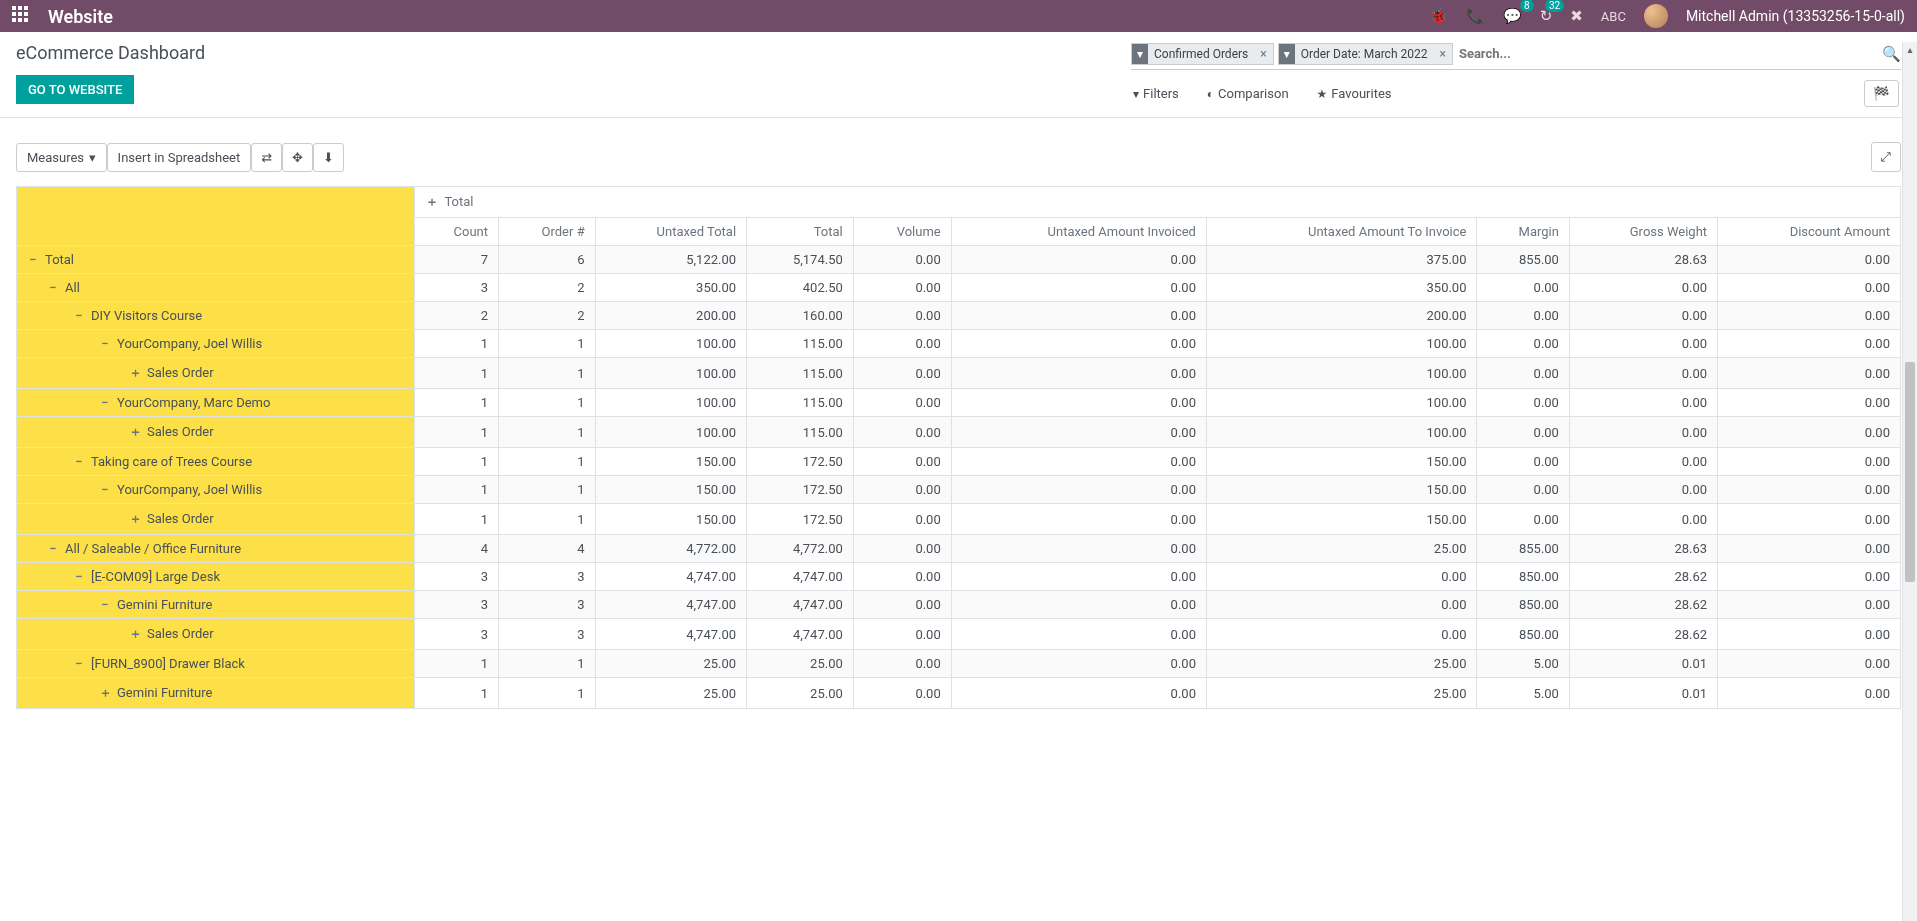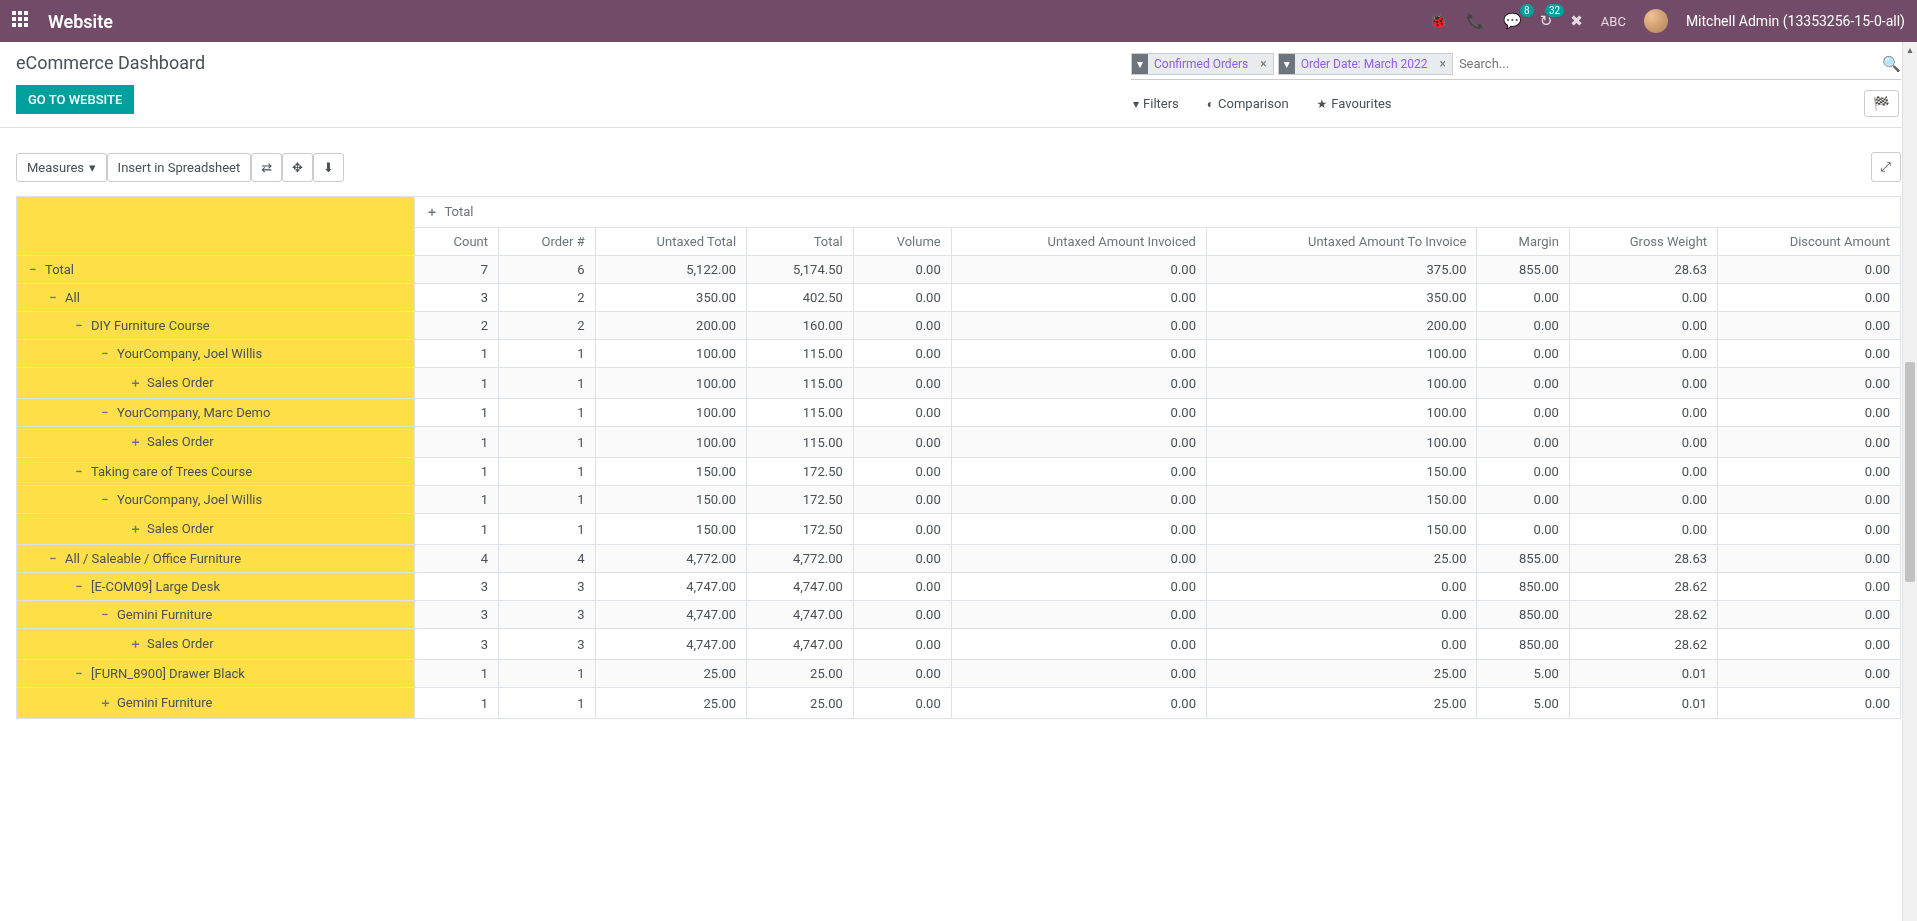--- a/index.html
+++ b/index.html
@@ -1,40 +1,40 @@
 <!DOCTYPE html>
 <html><head>
 <meta charset="utf-8">
 <style>
   * { box-sizing: border-box; margin: 0; padding: 0; font-family: -apple-system, BlinkMacSystemFont, "Segoe UI", Roboto, "Helvetica Neue", Arial, sans-serif; }
   body { background: #fff; font-size: 13px; color: #212529; }
   
-  .topnav { background: #714B67; color: #fff; height: 42px; display: flex; align-items: center; padding: 0 12px; }
+  .topnav { background: #714B67; color: #fff; height: 32px; display: flex; align-items: center; padding: 0 12px; }
   .topnav .apps-icon { width: 20px; height: 20px; display: grid; grid-template-columns: repeat(3,4px); grid-template-rows: repeat(3,4px); gap: 2px; margin-right: 16px; cursor: pointer; }
   .topnav .apps-icon span { background: #fff; }
   .topnav .brand { font-size: 18px; font-weight: 600; margin-right: 24px; color: #fff; }
   .topnav .menu { display: flex; gap: 28px; }
   .topnav .menu a { color: #e8d9e3; font-size: 14px; text-decoration: none; cursor: pointer; }
   .topnav .right { margin-left: auto; display: flex; align-items: center; gap: 18px; color: #e8d9e3; }
   .topnav .right .icon { cursor: pointer; position: relative; font-size: 15px; }
   .topnav .right .badge { position: absolute; top: -8px; right: -12px; background: #00a09d; color: #fff; font-size: 10px; padding: 1px 4px; border-radius: 8px; }
   .topnav .avatar { width: 24px; height: 24px; border-radius: 50%; background: radial-gradient(circle at 30% 30%, #f0c090, #b0805a); display: inline-block; }
   .topnav .user { font-size: 14px; color: #fff; }
   
   .controlbar { display: flex; padding: 10px 16px 0 16px; }
   .controlbar .left { flex: 1; }
   .controlbar .title { font-size: 18px; color: #495057; margin-bottom: 12px; }
   .controlbar .go-btn { background: #00A09D; color: #fff; border: none; padding: 7px 12px; font-size: 13px; font-weight: 500; cursor: pointer; }
   .controlbar .right { width: 770px; }
   .searchbox { display: flex; align-items: center; border-bottom: 1px solid #ccc; padding-bottom: 4px; }
   .chip { border: 1px solid #ccc; background: #e9ecef; display: inline-flex; align-items: center; margin-right: 4px; font-size: 12px; }
   .chip .chip-icon { background: #6c757d; color: #fff; padding: 3px 5px; }
-  .chip .chip-text { padding: 3px 6px; color: #8b5cf6; }
+  .chip .chip-text { padding: 3px 6px; color: #404040; }
   .chip .chip-x { padding: 0 6px; cursor: pointer; color: #6c757d; }
-  .searchbox input { border: none; outline: none; font-size: 13px; flex: 1; padding: 4px 2px; color: #0369a1; }
+  .searchbox input { border: none; outline: none; font-size: 13px; flex: 1; padding: 4px 2px; color: #0369a1; font-weight: bold; }
   .searchbox .search-icon { cursor: pointer; font-size: 15px; color: #495057; }
   .searchopts { display: flex; gap: 28px; padding: 10px 2px; align-items: center; }
   .searchopts .opt { color: #495057; font-size: 13px; cursor: pointer; display: inline-flex; align-items: center; gap: 4px; }
   .searchopts .opt .glyph { font-size: 12px; }
   .dash-btn { margin-left: auto; border: 1px solid #ccc; background: #fff; padding: 5px 8px; cursor: pointer; color: #495057; border-radius: 3px; }
   
   .divider { height: 1px; background: #dee2e6; margin: 0; }
   
   .toolbar { display: flex; align-items: center; padding: 24px 16px 14px 16px; gap: 0; }
   .toolbar .btn { border: 1px solid #ccc; background: #fff; padding: 6px 10px; font-size: 13px; color: #495057; cursor: pointer; border-radius: 3px; display: inline-flex; align-items: center; gap: 5px; }
@@ -182,21 +182,21 @@
           <td class="num">350.00</td>
           <td class="num">402.50</td>
           <td class="num">0.00</td>
           <td class="num">0.00</td>
           <td class="num">350.00</td>
           <td class="num">0.00</td>
           <td class="num">0.00</td>
           <td class="num">0.00</td>
         </tr>
         <tr>
-          <td class="rowhead ind-2"><span class="minus">−</span><span>DIY Furniture Course</span></td>
+          <td class="rowhead ind-2"><span class="minus">−</span><span>DIY Visitors Course</span></td>
           <td class="num">2</td>
           <td class="num">2</td>
           <td class="num">200.00</td>
           <td class="num">160.00</td>
           <td class="num">0.00</td>
           <td class="num">0.00</td>
           <td class="num">200.00</td>
           <td class="num">0.00</td>
           <td class="num">0.00</td>
           <td class="num">0.00</td>

